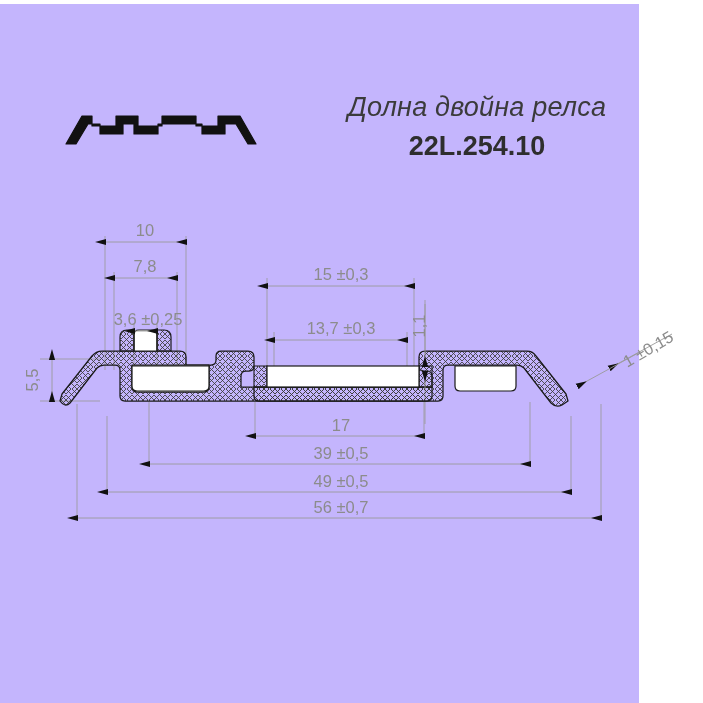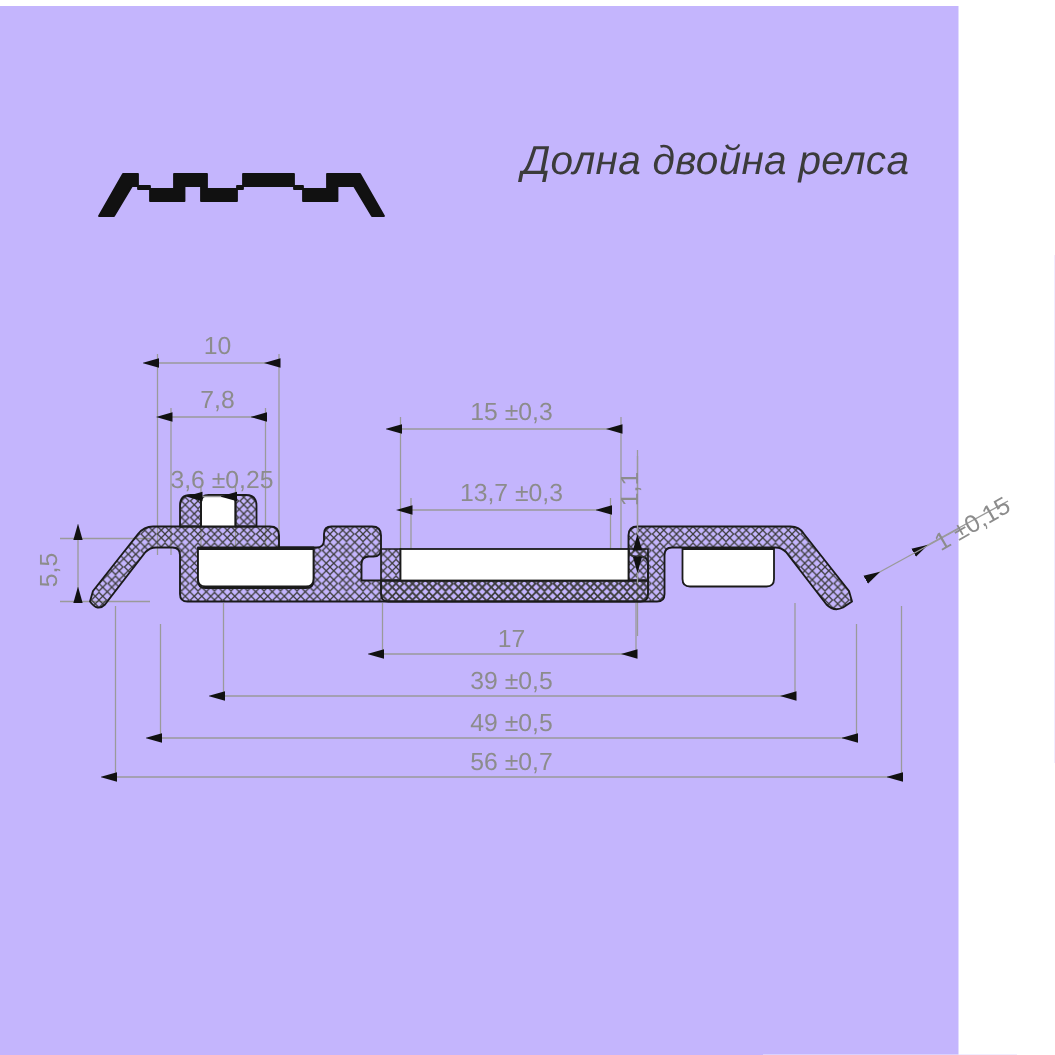--- a/index.html
+++ b/index.html
@@ -84,20 +84,21 @@
                  L 134,12 L 134,22 L 156,22 L 156,12 L 178,12
                  L 194,40
                  L 186,40 L 174,20 L 163,20 L 163,30 L 140,30 L 140,20 L 96,20
                  L 96,30 L 72,30 L 72,20 L 61,20 L 61,30 L 38,30 L 38,20 L 26,20
                  L 14,40 Z" fill="#111111" stroke="#111111" stroke-width="1.2" stroke-linejoin="round"></path>
       </svg>
     </div>
 
     <div class="title-block">
       <div class="title-main">Долна двойна релса</div>
+      <div class="title-code">22L.254.10</div>
     </div>
   </div>
 
   <svg class="draw" width="703" height="703" viewBox="0 0 703 703">
     <defs>
       <pattern id="netHatch" width="11" height="11" patternUnits="userSpaceOnUse" patternTransform="rotate(0)">
         <path d="M -3,8 L 8,-3 M 0,11 L 11,0 M 3,14 L 14,3" stroke="#3c3c3c" stroke-width="0.85" fill="none"></path>
         <path d="M -3,3 L 8,14 M 0,0 L 11,11 M 3,-3 L 14,8" stroke="#3c3c3c" stroke-width="0.85" fill="none"></path>
       </pattern>
 

